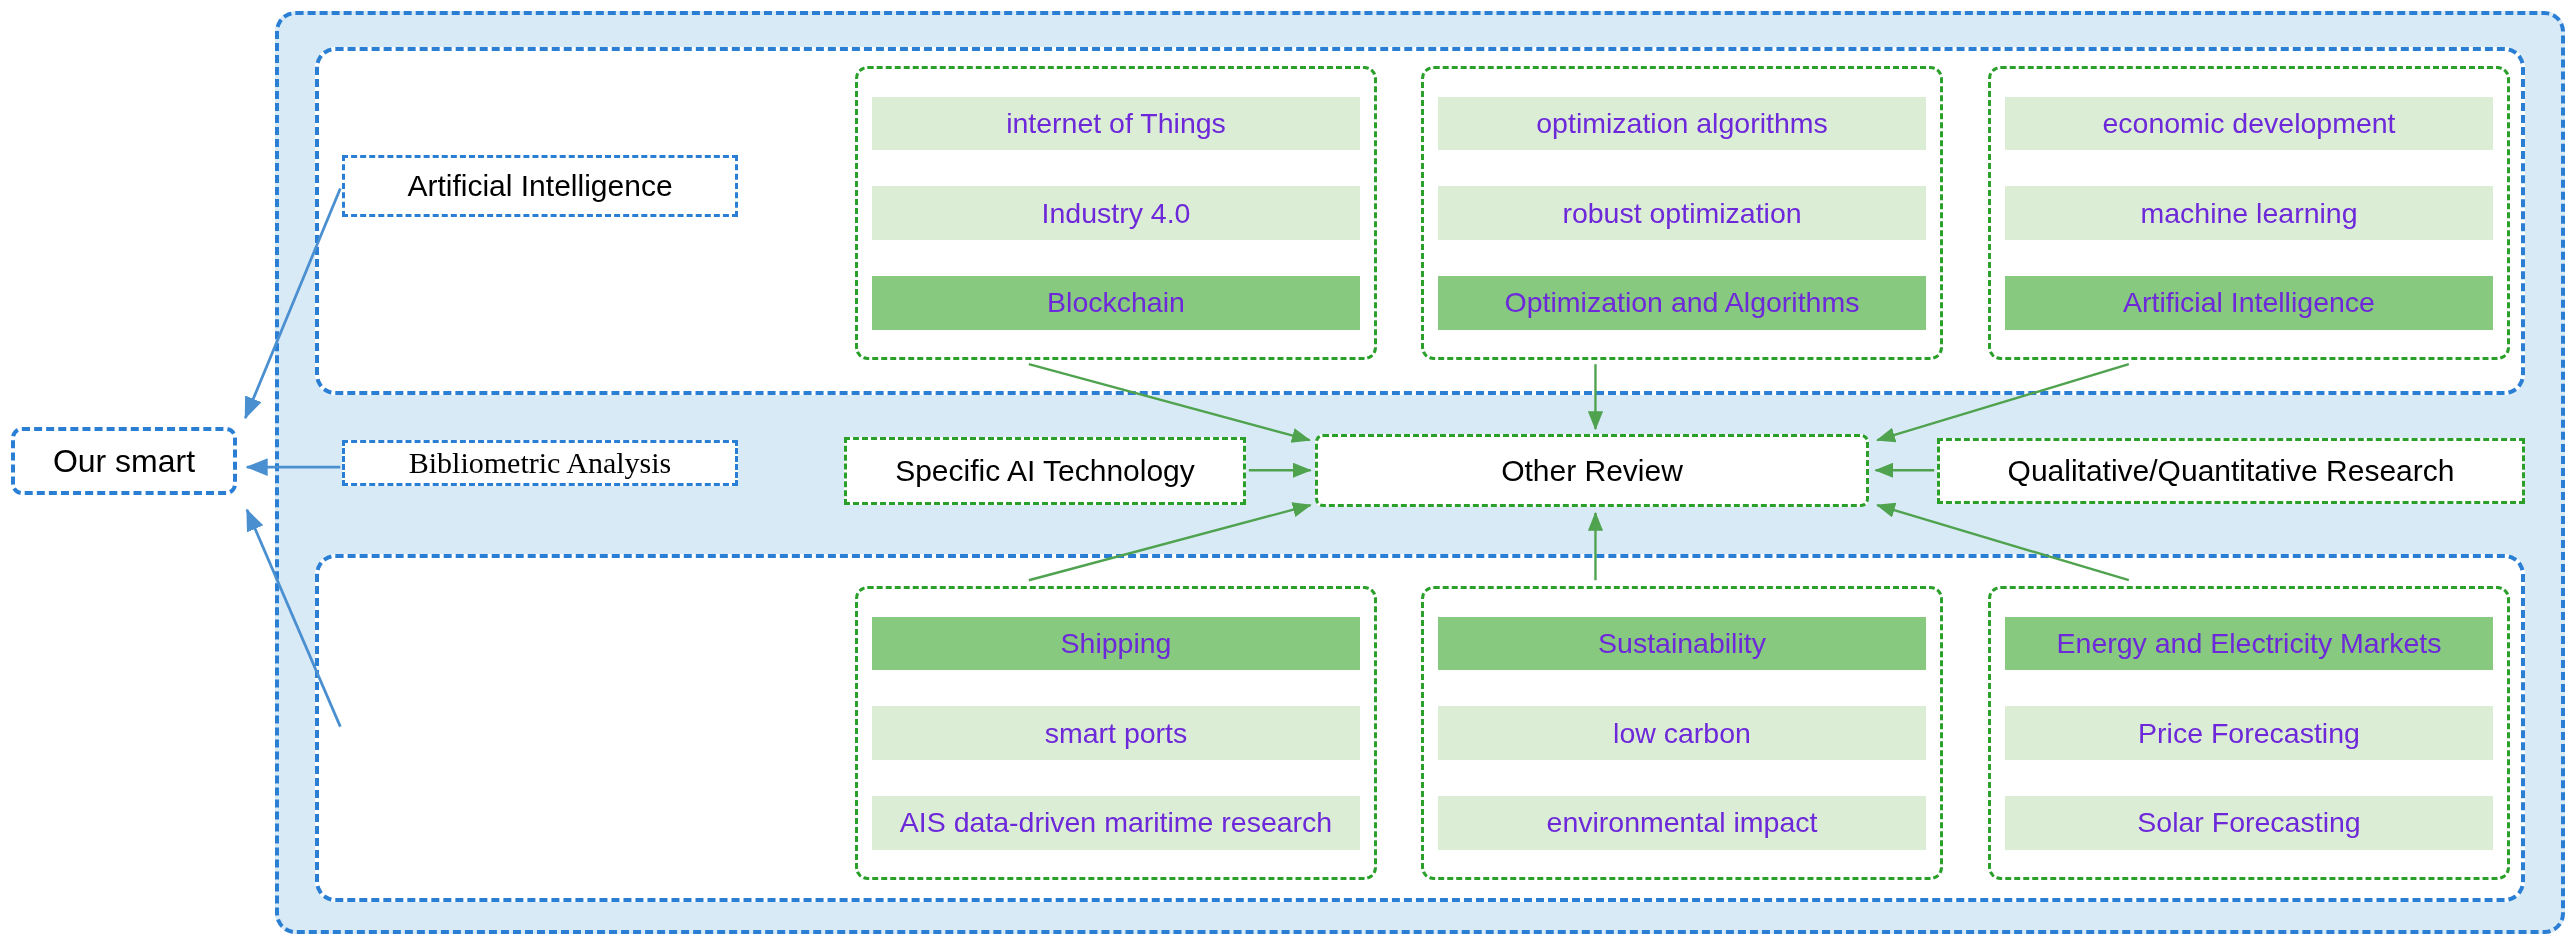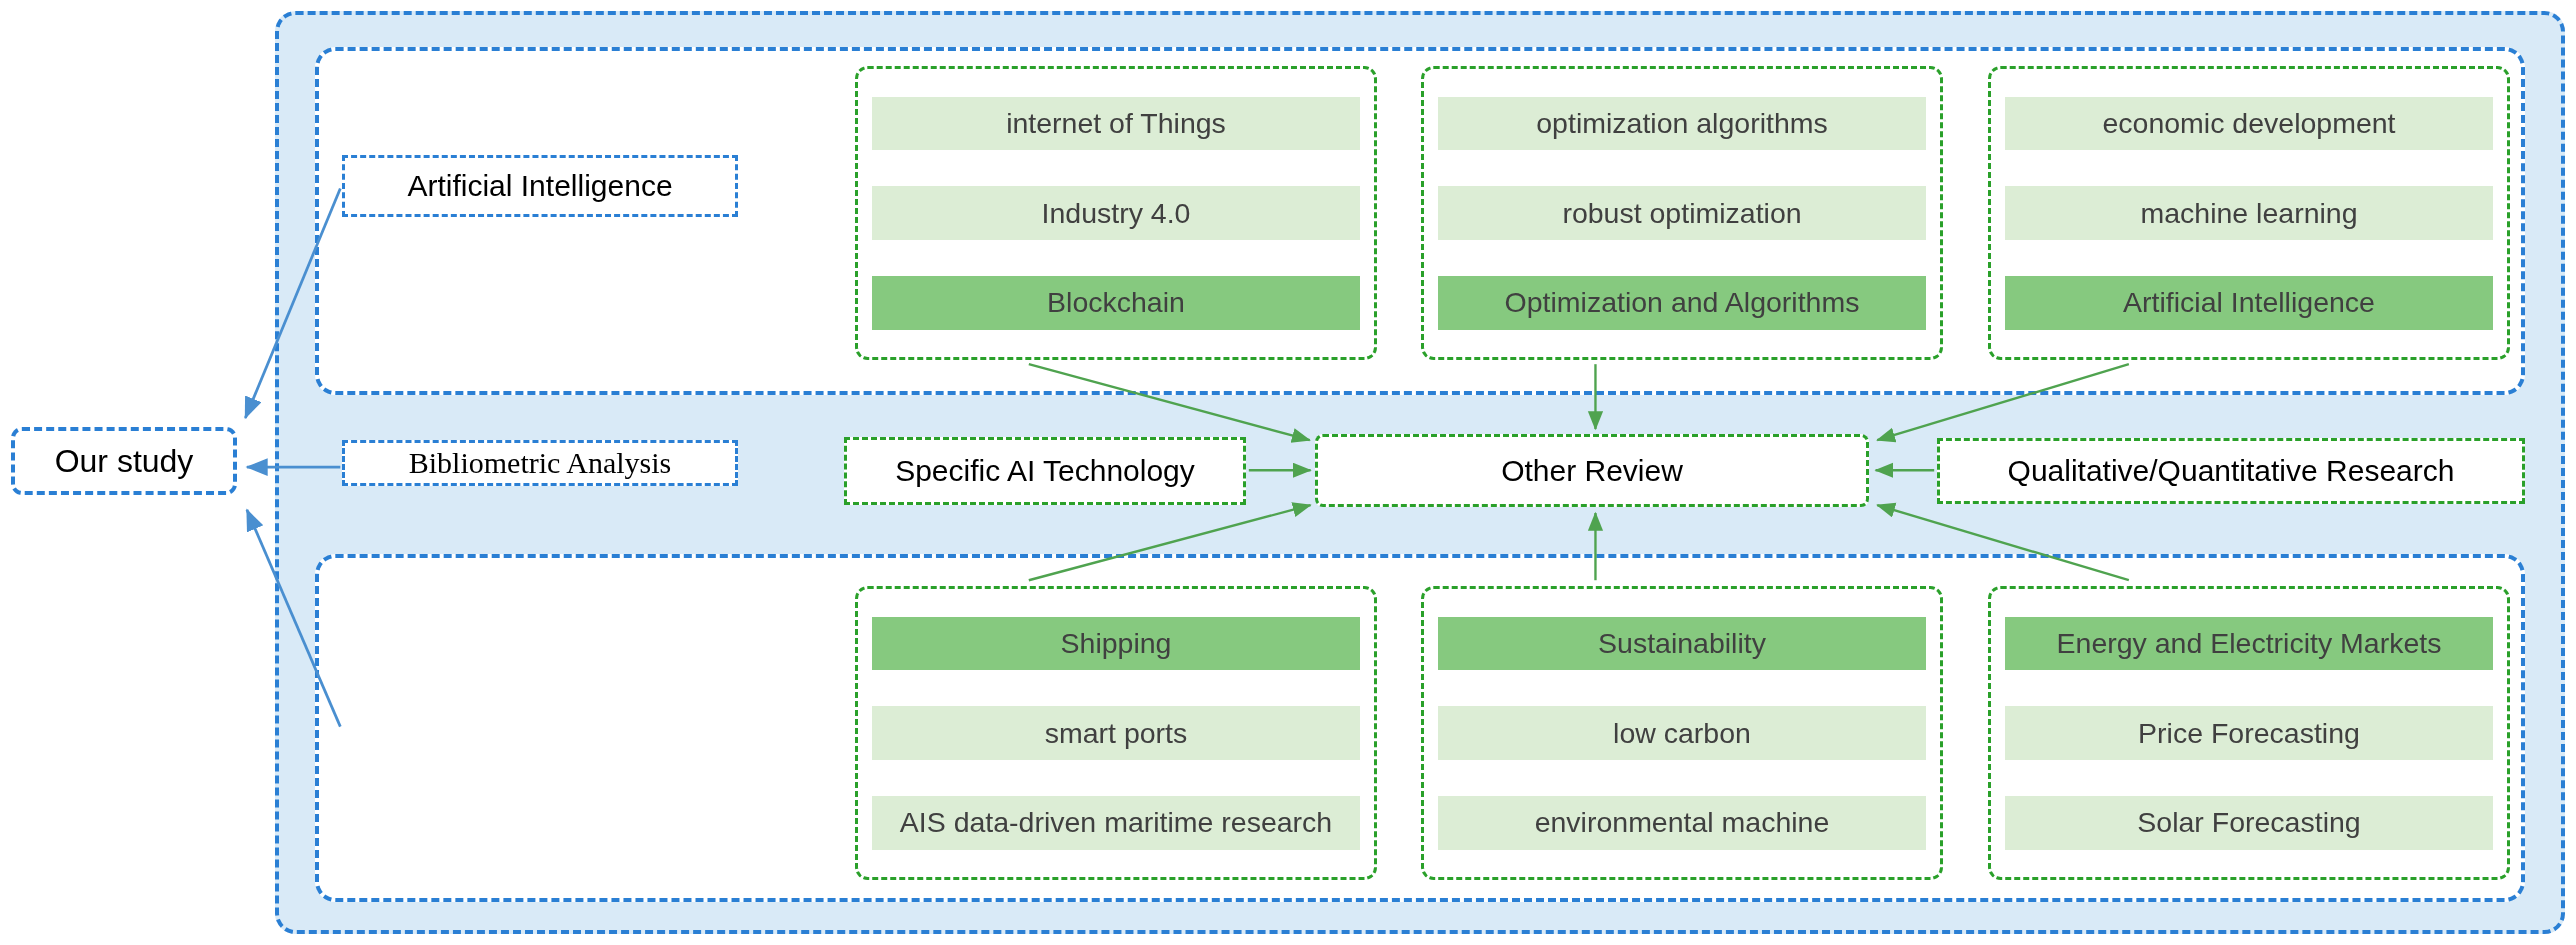--- a/index.html
+++ b/index.html
@@ -171,41 +171,41 @@
 
   .card {
     flex: 1 1 0;
     margin: 18px 0;
     display: flex;
     align-items: center;
     justify-content: center;
     text-align: center;
     font-size: 28.5px;
     line-height: 1.15;
-    color: #404040;
+    color: #6d28d9;
     background: #dcedd5;
     box-sizing: border-box;
     padding: 1.6px 6.3px;
   }
   .card.highlight {
     background: #86c97f;
   }
 </style>
 </head>
 <body>
 
 <div id="root">
 
   <div class="outer-blue"></div>
 
   <div class="section-panel" id="panel-ai"></div>
   <div class="section-panel" id="panel-energy"></div>
 
   <div class="our-study">
-    <span>Our study</span>
+    <span>Our smart</span>
   </div>
 
   <div class="blue-label" id="label-ai">
     <span>Artificial Intelligence</span>
   </div>
   <div class="blue-label" id="label-biblio">
     <span>Bibliometric Analysis</span>
   </div>
 
   <div class="green-label" id="label-specific-ai">
@@ -235,21 +235,21 @@
   </div>
 
   <div class="card-group bottom col1">
     <div class="card highlight">Shipping</div>
     <div class="card">smart ports</div>
     <div class="card">AIS data-driven maritime research</div>
   </div>
   <div class="card-group bottom col2">
     <div class="card highlight">Sustainability</div>
     <div class="card">low carbon</div>
-    <div class="card">environmental machine</div>
+    <div class="card">environmental impact</div>
   </div>
   <div class="card-group bottom col3">
     <div class="card highlight">Energy and Electricity Markets</div>
     <div class="card">Price Forecasting</div>
     <div class="card">Solar Forecasting</div>
   </div>
 
   <svg id="connectors" viewBox="0 0 3255 1195">
     <defs>
       <marker id="arrowBlue" markerWidth="9" markerHeight="9" refX="7.5" refY="3.2" orient="auto" markerUnits="strokeWidth">

